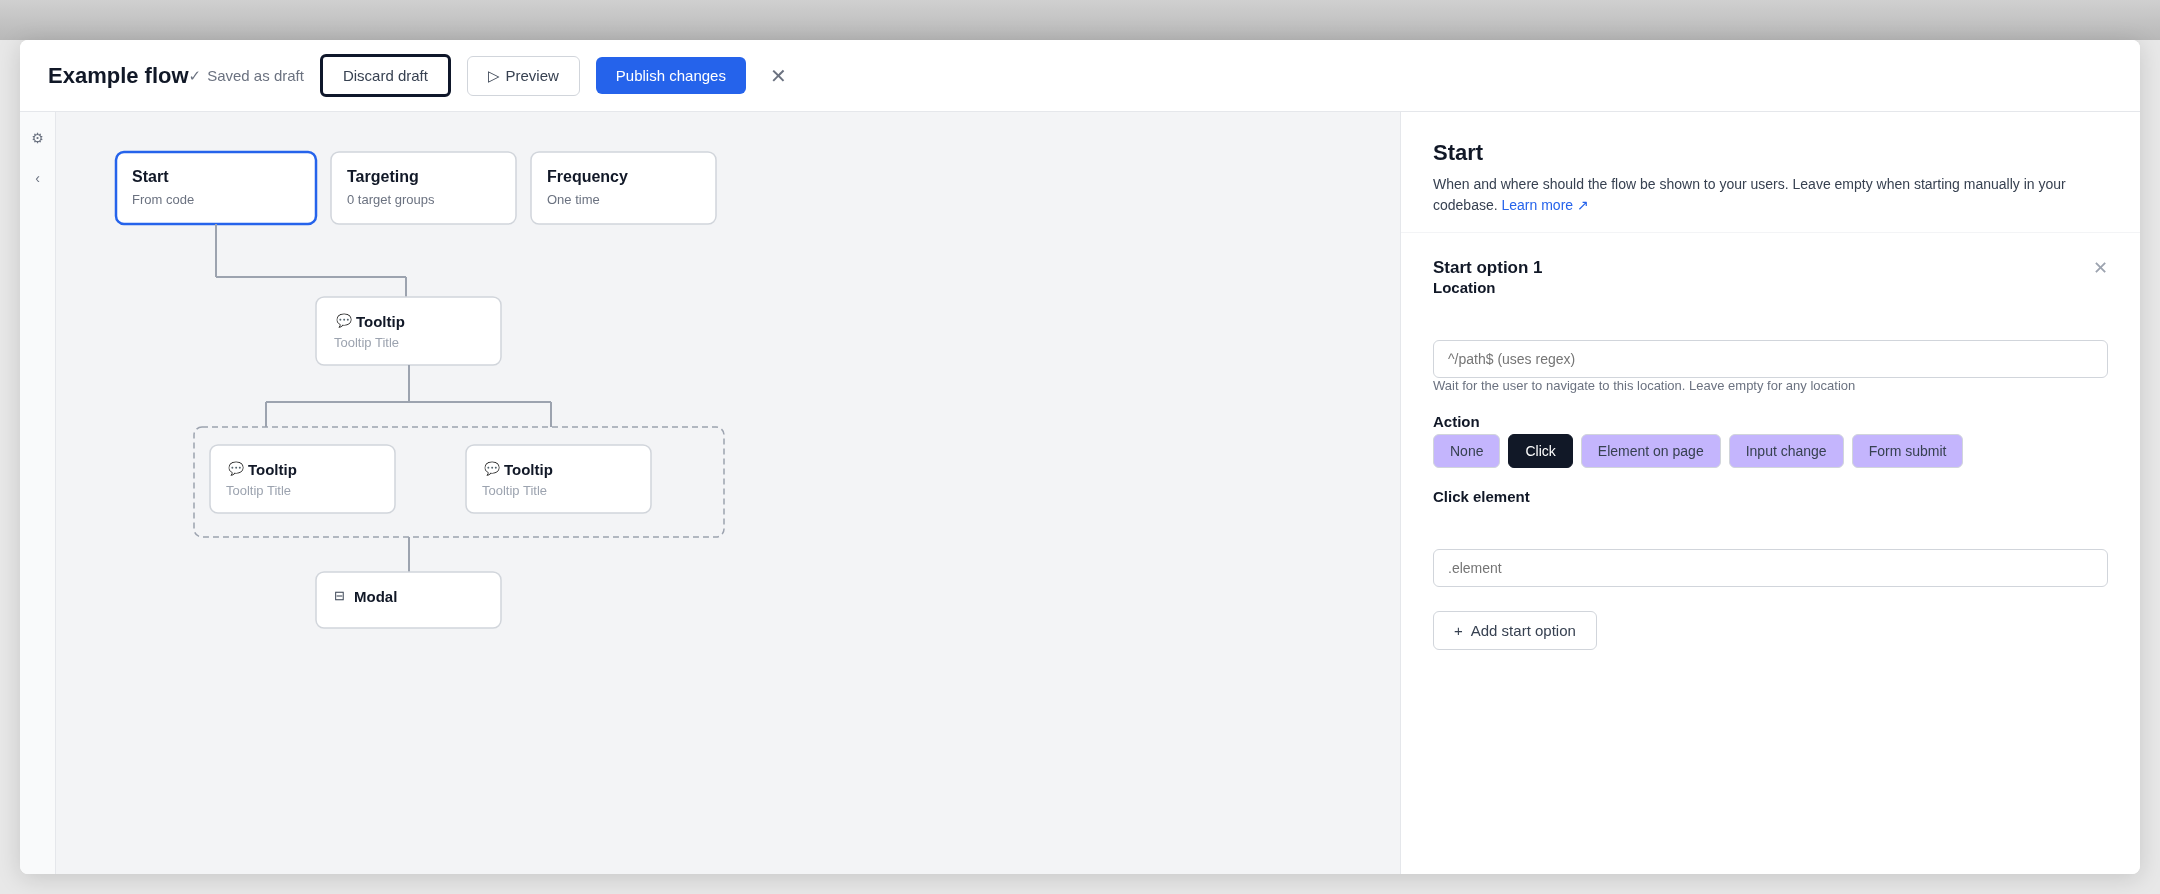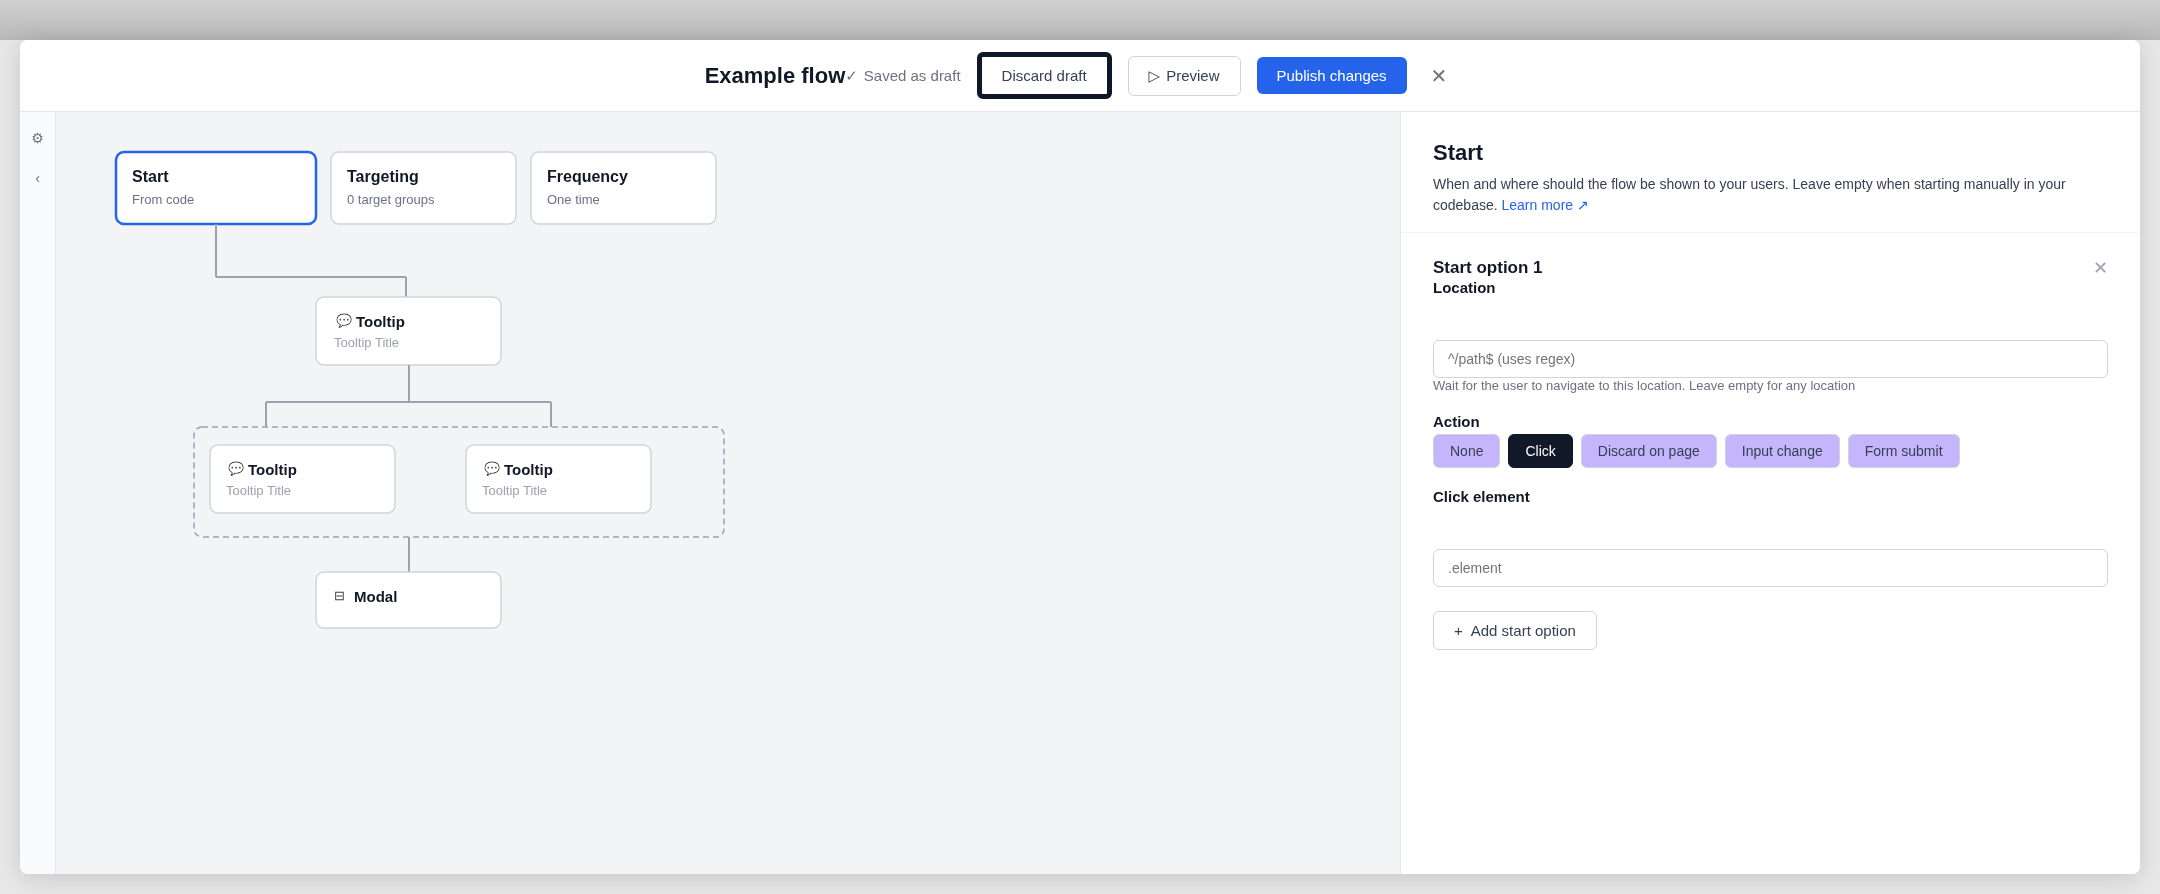--- a/index.html
+++ b/index.html
@@ -32,21 +32,21 @@
       margin: 0 20px 20px 20px;
       border-radius: 8px;
       box-shadow: 0 4px 24px rgba(0,0,0,0.15);
       overflow: hidden;
     }
 
     
     .header {
       display: flex;
       align-items: center;
-      justify-content: center;
+      justify-content: flex-start;
       padding: 0 28px;
       height: 72px;
       border-bottom: 1px solid #e5e7eb;
       background: #fff;
       flex-shrink: 0;
     }
 
     .header-title {
       font-size: 22px;
       font-weight: 600;
@@ -71,21 +71,21 @@
       padding: 10px 20px;
       border-radius: 6px;
       font-size: 15px;
       font-weight: 500;
       cursor: pointer;
       border: none;
     }
 
     .btn-outline {
       background: #fff;
-      border: 5px solid #0f172a;
+      border: 3px solid #0f172a;
       color: #374151;
     }
 
     .btn-preview {
       background: #fff;
       border: 1px solid #d1d5db;
       color: #374151;
       display: flex;
       align-items: center;
       gap: 6px;
@@ -379,21 +379,21 @@
           <div class="field-label">Location</div>
           <input class="field-input" type="text" placeholder="^/path$ (uses regex)" style="">
           <div class="field-hint">Wait for the user to navigate to this location. Leave empty for any location</div>
         </div>
 
         <div class="field-group">
           <div class="field-label">Action</div>
           <div class="action-buttons">
             <button class="action-btn">None</button>
             <button class="action-btn active">Click</button>
-            <button class="action-btn">Discard on page</button>
+            <button class="action-btn">Element on page</button>
             <button class="action-btn">Input change</button>
             <button class="action-btn">Form submit</button>
           </div>
         </div>
 
         <div class="field-group">
           <div class="field-label">Click element</div>
           <input class="field-input" type="text" placeholder=".element" style="">
         </div>
 

